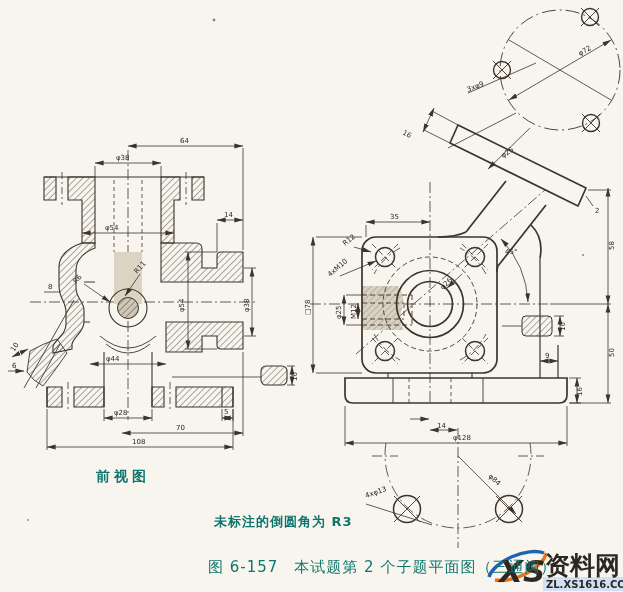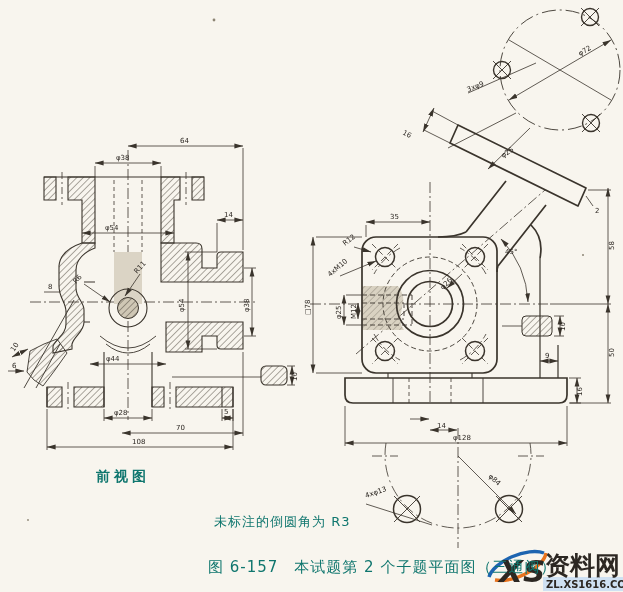--- a/index.html
+++ b/index.html
@@ -2,21 +2,21 @@
 <html><head>
 <meta charset="utf-8">
 <style>
   html,body{margin:0;padding:0;}
   #page{position:relative;width:623px;height:592px;background:#f8f5ee;overflow:hidden;
         font-family:"DejaVu Sans",sans-serif;color:#2c2722;}
   svg text{font-family:"DejaVu Sans",sans-serif;fill:#2c2722;}
   .dim{font-size:7px;}
   .cap{position:absolute;color:#0f766e;}
   #fv-label{left:96px;top:468px;font-size:14px;font-weight:bold;letter-spacing:4px;}
-  #note{left:214px;top:513px;font-size:13px;font-weight:normal;letter-spacing:1px;}
+  #note{left:214px;top:513px;font-size:13px;font-weight:bold;letter-spacing:1px;}
   #caption{left:172px;top:558px;font-size:15px;font-weight:normal;letter-spacing:1px;margin-left:36px;}
 </style>
 </head>
 <body>
 
 <div id="page">
 
 <svg width="623" height="592" viewBox="0 0 623 592">
   <defs>
     <pattern id="h" width="4.6" height="4.6" patternUnits="userSpaceOnUse" patternTransform="rotate(45)">

